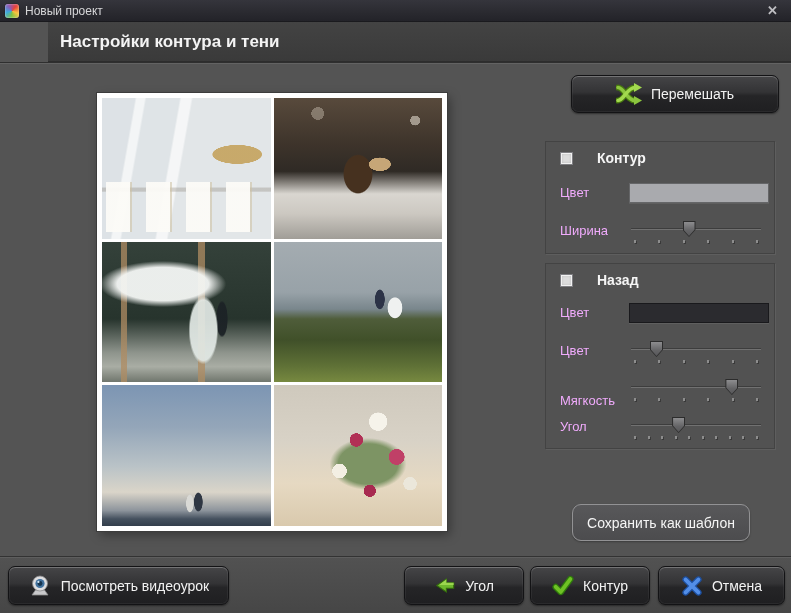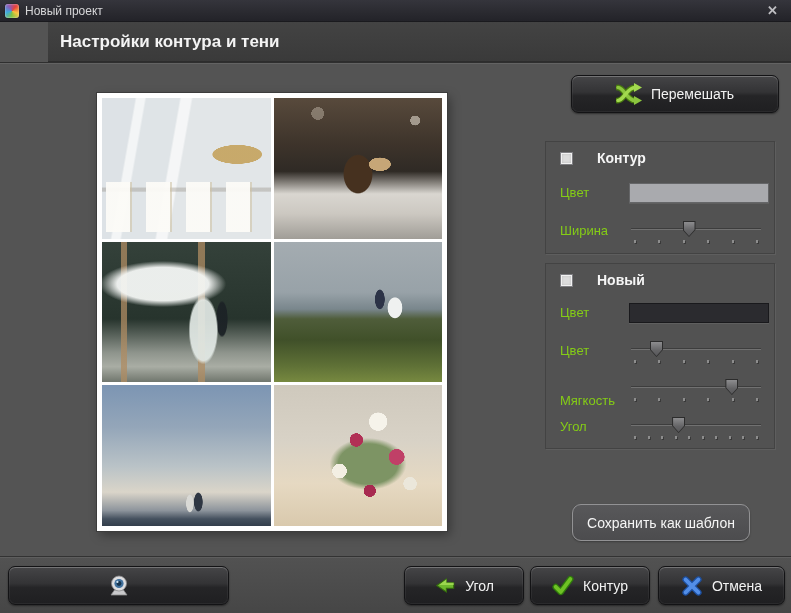--- a/index.html
+++ b/index.html
@@ -79,21 +79,21 @@
 
   
   .group { position:absolute; width:230px; background:#525252; border:1px solid #434343;
     box-shadow:1px 1px 0 rgba(255,255,255,.06); }
   .group-contour { left:545px; top:78px; height:113px; }
   .group-shadow  { left:545px; top:200px; height:186px; }
   .group-head { position:absolute; left:14px; top:8px; display:flex; align-items:center; gap:24px; }
   .checkbox { width:13px; height:13px; background:#dcdcdc; border:1px solid #7e7e82;
     box-shadow:inset 0 0 0 1px #f2f2f2, inset 0 0 3px rgba(0,0,0,.3); }
   .group-title { color:#f5f5f5; font-size:14px; font-weight:bold; }
-  .glabel { position:absolute; left:14px; color:#84cc16; font-size:13px; line-height:20px; }
+  .glabel { position:absolute; left:14px; color:#f0abfc; font-size:13px; line-height:20px; }
   .swatch { position:absolute; left:83px; width:140px; height:20px; border:1px solid rgba(0,0,0,.4);
     box-shadow:0 1px 0 rgba(255,255,255,.08); }
 
   
   .slider { position:absolute; left:85px; width:130px; height:27px; }
   .track { position:absolute; left:0; right:0; top:9px; height:1px; background:#3d3d3d;
     box-shadow:0 1px 0 rgba(255,255,255,.18); }
   .thumb { position:absolute; top:2px; width:13px; height:16px;
     clip-path:polygon(0 0,100% 0,100% 55%,50% 100%,0 55%); background:#2c2c2c; }
   .thumb::after { content:''; position:absolute; left:1px; top:1px; right:1px; bottom:1px;
@@ -174,21 +174,21 @@
             <span class="tick"></span>
             <span class="tick"></span>
             <span class="tick"></span>
           </div>
       </div>
     </div>
 
     <div class="group group-shadow">
       <div class="group-head">
         <span class="checkbox"></span>
-        <span class="group-title">Новый</span>
+        <span class="group-title">Назад</span>
       </div>
       <span class="glabel" style="top:39px">Цвет</span>
       <span class="swatch" style="top: 39px; background: rgb(43, 43, 47);"></span>
 
       <span class="glabel" style="top:77px">Цвет</span>
       <div class="slider" style="top:75px">
         <div class="track"></div>
         <div class="thumb" style="left: calc(20% - 7px);"></div>
         <div class="ticks">
             <span class="tick"></span>
@@ -241,20 +241,21 @@
     <button class="btn f-video">
       <span>
         <svg width="24" height="24" viewBox="0 0 24 24">
           <path d="M7.5 16 L16.5 16 L20 21 L4 21 Z" fill="#c9c9cb" stroke="#8a8a8c" stroke-width="0.8"></path>
           <circle cx="12" cy="9.5" r="7.5" fill="#dedee0" stroke="#8a8a8c" stroke-width="0.8"></circle>
           <circle cx="12" cy="9.5" r="4.6" fill="#41719d"></circle>
           <circle cx="12" cy="9.5" r="2.4" fill="#17354f"></circle>
           <circle cx="10.4" cy="7.9" r="1.1" fill="#cfe3f2"></circle>
         </svg>
       </span>
+      <span>Посмотреть видеоурок</span>
     </button>
 
     <button class="btn f-back">
       <span>
         <svg width="22" height="22" viewBox="0 0 24 24">
           <path d="M13.5 4.5 V8.5 H21.5 V14.5 H13.5 V18.5 L3 11.5 Z" fill="#6fb82e" stroke="#356d0d" stroke-width="1.2"></path>
           <path d="M13.5 4.5 V8.5 H21.5 V11 H5.5 Z" fill="#a5dc55" opacity="0.85"></path>
         </svg>
       </span>
       <span>Угол</span>

